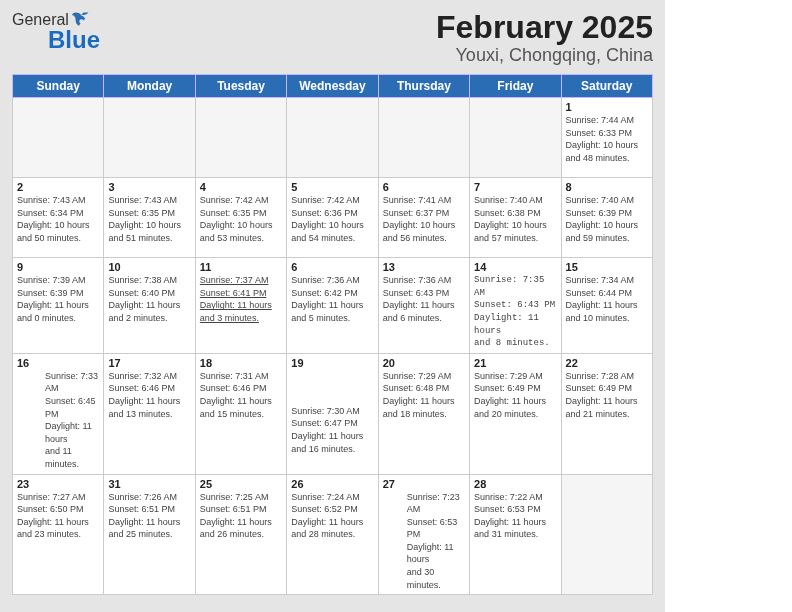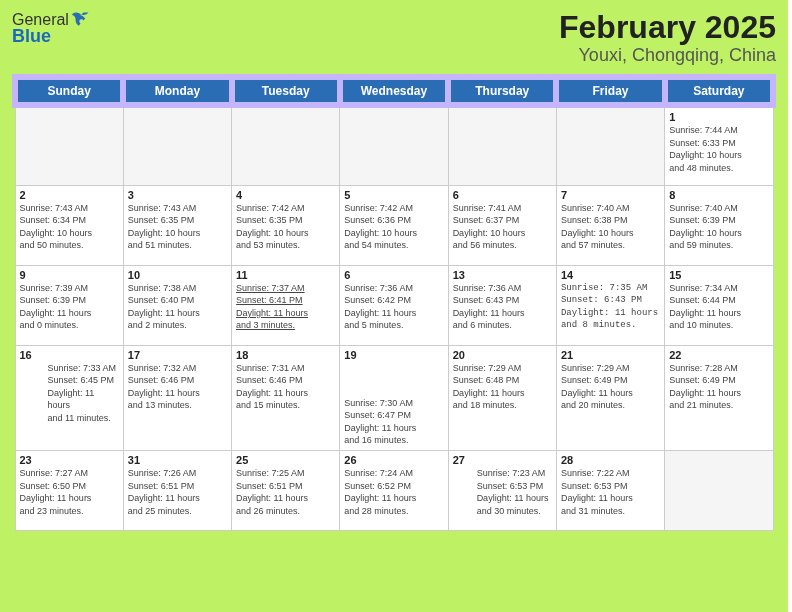--- a/index.html
+++ b/index.html
@@ -4,24 +4,24 @@
   <style>
     * { margin: 0; padding: 0; box-sizing: border-box; }
     body {
       font-family: Arial, sans-serif;
       background: #fff;
       width: 792px;
       height: 612px;
       overflow: hidden;
     }
     .page {
-      width: 788px;
+      width: 665px;
       height: 612px;
       padding: 10px 12px;
-      background: #bef264;
+      background: #e5e5e5;
     }
     .header {
       display: flex;
       justify-content: space-between;
       align-items: flex-start;
       margin-bottom: 8px;
     }
     .logo {
       display: flex;
       align-items: center;
@@ -51,21 +51,21 @@
       border-collapse: collapse;
       table-layout: fixed;
     }
     .calendar th {
       background: #2a6db5;
       color: #fff;
       font-size: 12px;
       font-weight: bold;
       text-align: center;
       padding: 4px 8px;
-      border: 6px solid #c4b5fd;
+      border: 1px solid #c4b5fd;
     }
     .calendar td {
       border: 1px solid #ccc;
       vertical-align: top;
       padding: 3px 4px;
       height: 80px;
       font-size: 9.5px;
       color: #333;
       background: #fff;
     }
@@ -91,21 +91,21 @@
 <div class="page">
   <div class="header">
     <div class="logo">
       <div>
         <div style="display:flex;align-items:center;">
           <span class="logo-general">General</span>
           <svg class="logo-icon" viewBox="0 0 24 24" fill="#2a6db5">
             <path d="M21 3c-1.5 2-3.5 3-6 3-1.5 0-2.5-.5-3.5-1C10 4 8.5 3 6 3c-2 0-4 1-5 3 1 0 2 .5 3 1.5C5 8.5 5.5 10 5.5 12c0 3 1.5 5.5 4 7l2-3c-1-.5-1.5-1.5-1.5-2.5 0-1.5 1-2.5 2.5-2.5 1 0 2 .5 2.5 1.5l2-2C15.5 8 13.5 6.5 11 6c1.5-.5 3-1.5 4-3h6z"></path>
           </svg>
         </div>
-        <div class="logo-blue" style="font-size:18px;font-weight:bold;color:#1a6bbf;margin-top:-4px;">Blue</div>
+        <div class="logo-blue" style="font-size:24px;font-weight:bold;color:#1a6bbf;margin-top:-4px;margin-left:36px;">Blue</div>
       </div>
     </div>
     <div class="title-block">
       <div class="cal-title">February 2025</div>
       <div class="cal-subtitle">Youxi, Chongqing, China</div>
     </div>
   </div>
 
   <table class="calendar">
     <thead>

